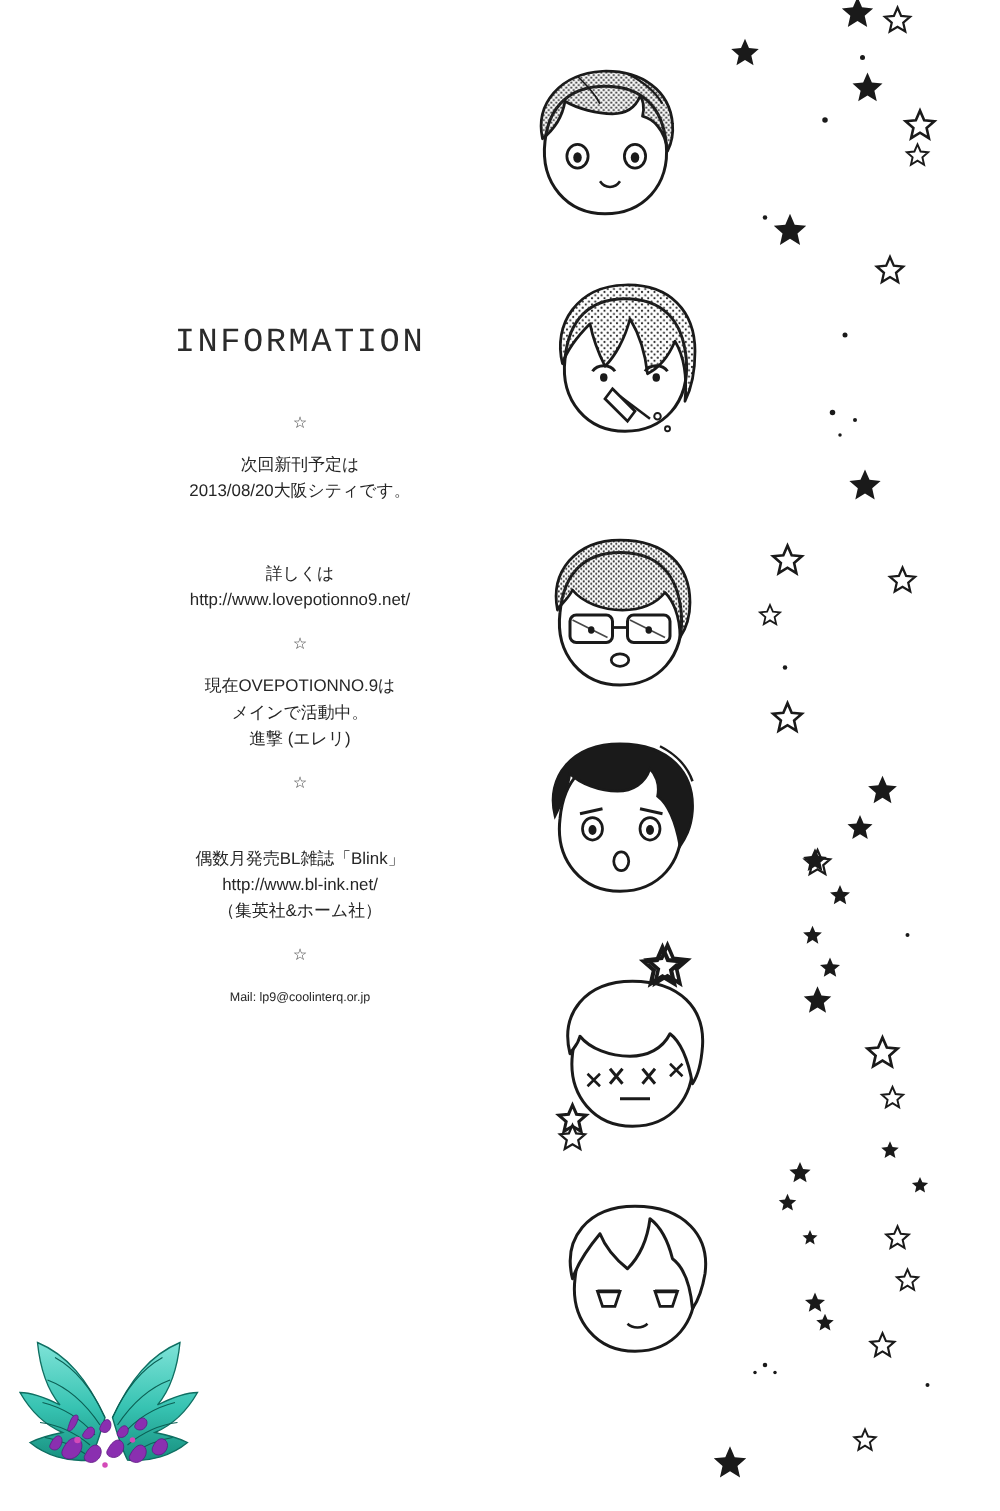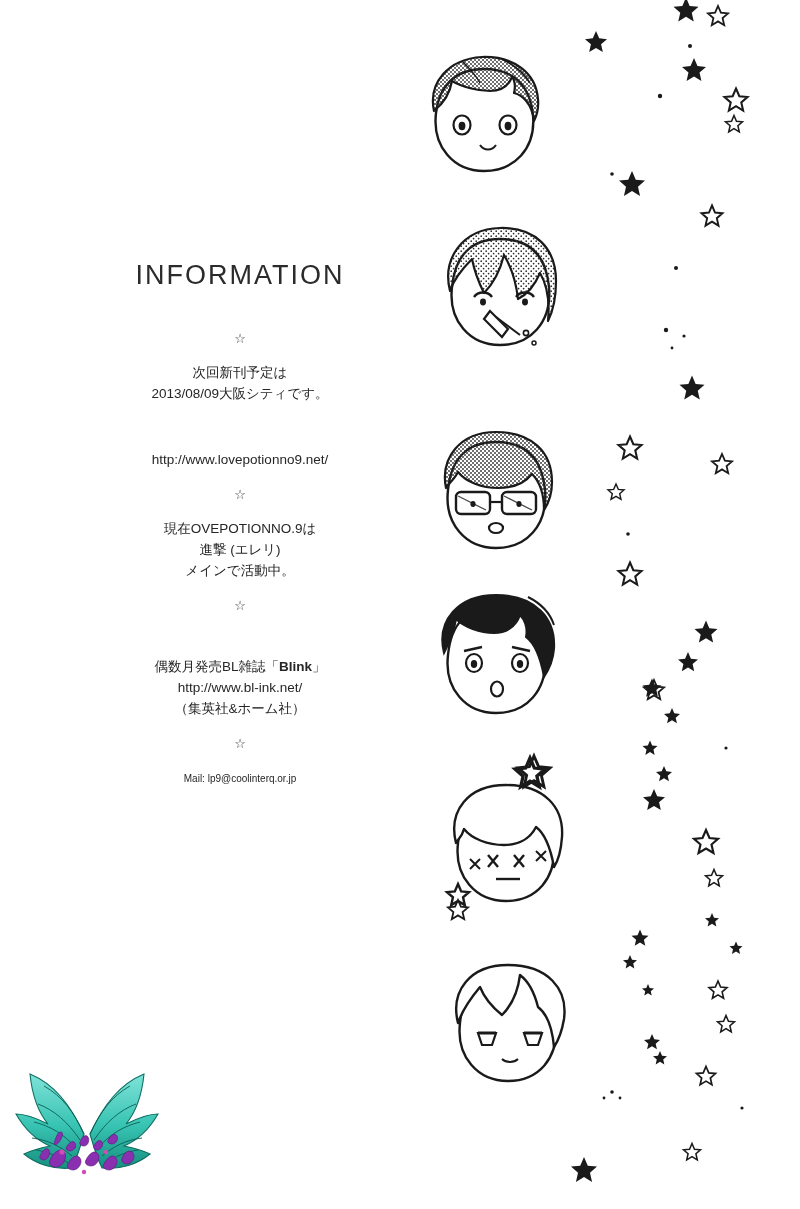--- a/index.html
+++ b/index.html
@@ -19,21 +19,21 @@
   
   #info-column {
     position: absolute;
     left: 60px;
     top: 260px;
     width: 360px;
     text-align: center;
   }
 
   #info-title {
-    font-family: Liberation Sans, sans-serif;
+    font-family: Liberation Mono, monospace;
     font-size: 27px;
     letter-spacing: 2px;
     color: #2b2b2b;
     margin: 0 0 40px 0;
     font-weight: 400;
   }
 
   .star-sep {
     font-size: 13px;
     color: #3a3a3a;
@@ -52,21 +52,21 @@
   .info-gap { height: 14px; }
 
   .contact-block {
     font-size: 10px;
     line-height: 2.55;
     color: #262626;
     margin-top: 8px;
   }
   .contact-block .line { display: block; }
 
-  .bold-inline { font-weight: bold; }
+  .bold-inline { font-weight: normal; }
 
   
   #art-layer {
     position: absolute;
     inset: 0;
     pointer-events: none;
   }
 
   
   #logo {
@@ -262,35 +262,36 @@
 </div>
 
 <div id="info-column">
 
   <h1 id="info-title">INFORMATION</h1>
 
   <div class="star-sep">☆</div>
 
   <p class="info-block">
     <span class="line">次回新刊予定は</span>
-    <span class="line">2013/08/09大阪シティです。</span>
+    <span class="line">2013/08/20大阪シティです。</span>
   </p>
 
   <div class="info-gap"></div>
 
   <p class="info-block">
+    <span class="line">詳しくは</span>
     <span class="line">http://www.lovepotionno9.net/</span>
   </p>
 
   <div class="star-sep">☆</div>
 
   <p class="info-block">
     <span class="line">現在OVEPOTIONNO.9は</span>
+    <span class="line">メインで活動中。</span>
     <span class="line">進撃 (エレリ)</span>
-    <span class="line">メインで活動中。</span>
   </p>
 
   <div class="star-sep">☆</div>
 
 
   <div class="info-gap"></div>
 
   <p class="info-block">
     <span class="line">偶数月発売BL雑誌「<span class="bold-inline">Blink</span>」</span>
     <span class="line">http://www.bl-ink.net/</span>

